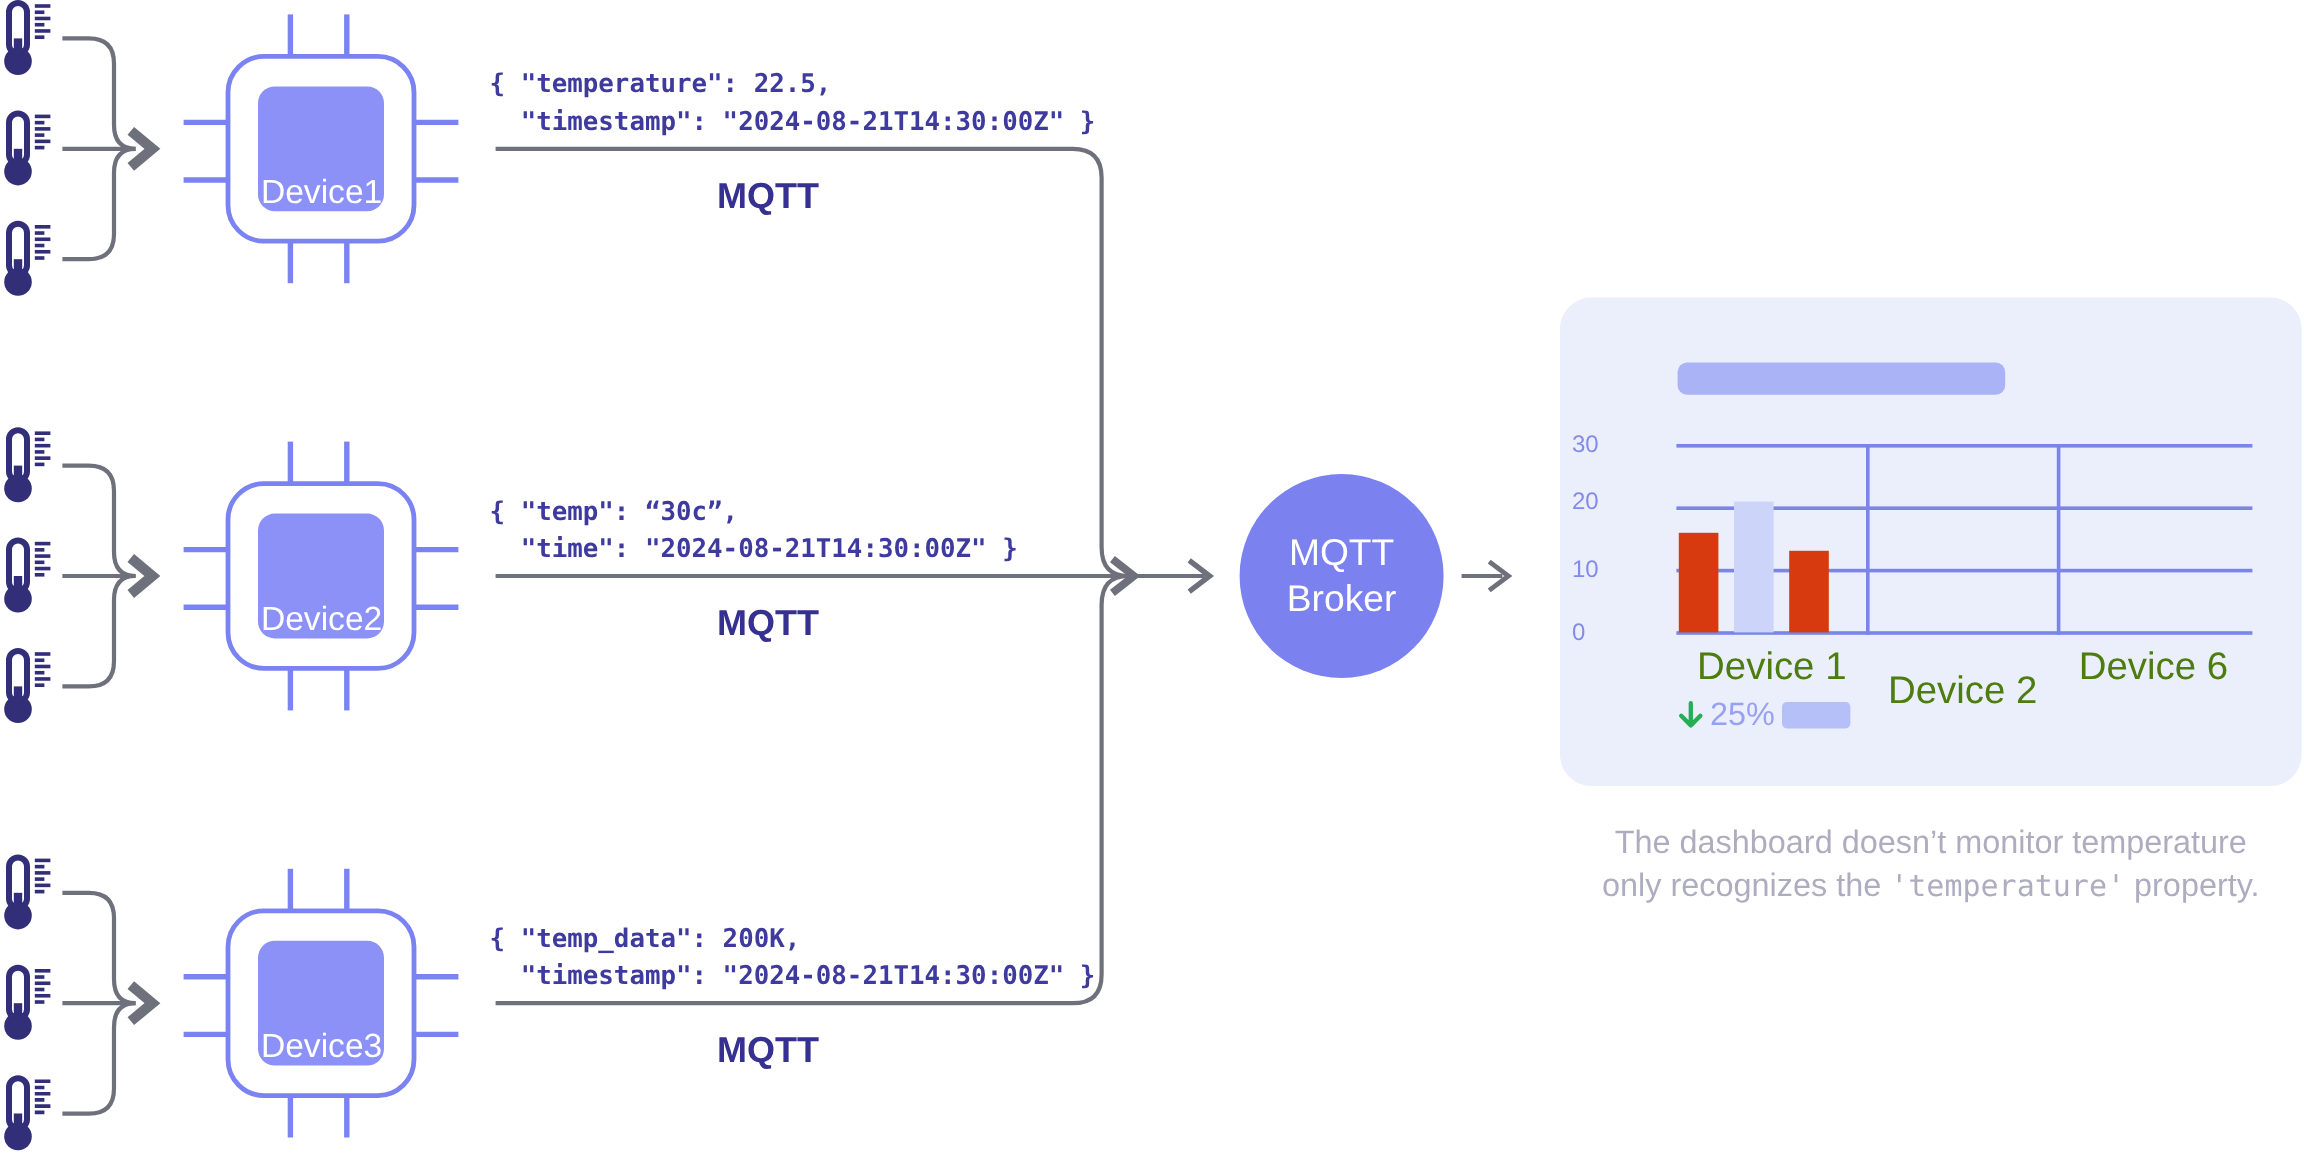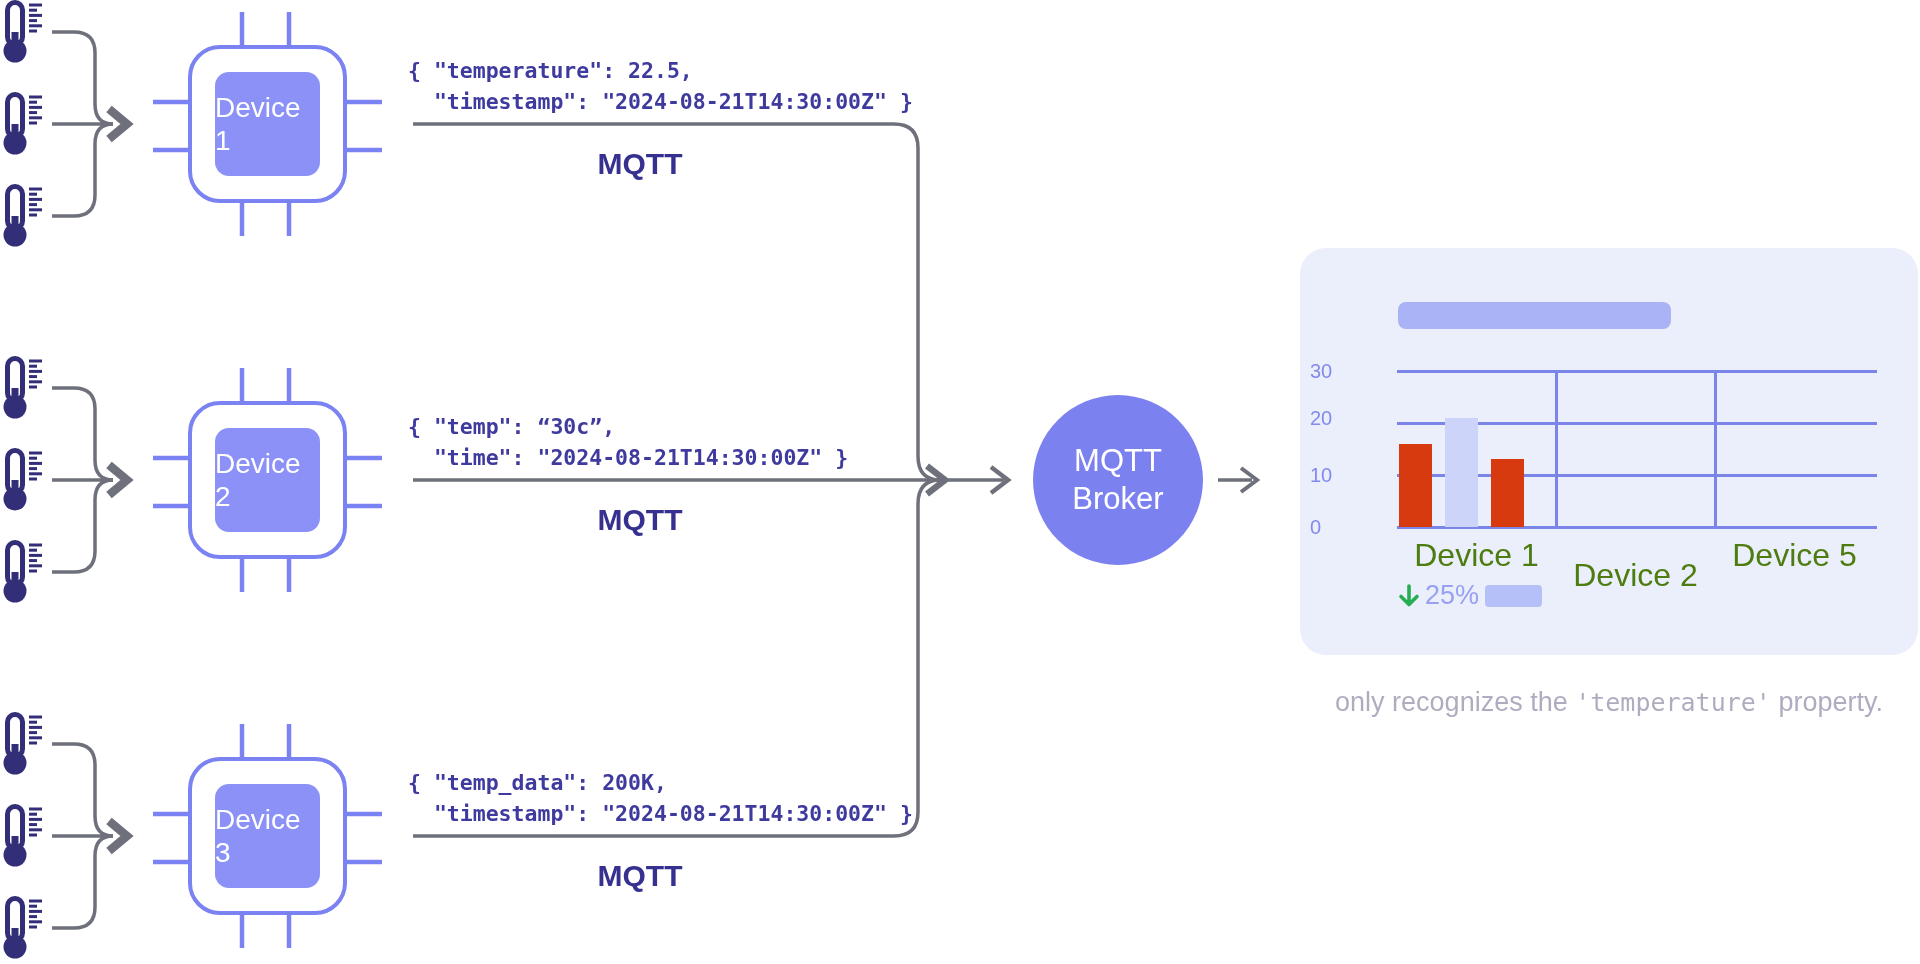--- a/index.html
+++ b/index.html
@@ -2,21 +2,21 @@
 <html><head>
 <meta charset="utf-8">
 <style>
   html,body{margin:0;padding:0;background:#fff;}
   .canvas{position:relative;width:1920px;height:964px;background:#ffffff;overflow:hidden;
           font-family:"Liberation Sans", sans-serif;}
   .layer{position:absolute;left:0;top:0;}
 
   
   .device-label{position:absolute;left:215px;width:106px;height:104px;display:flex;
-    flex-direction:column;align-items:flex-start;justify-content:center;color:#ffffff;
+    flex-direction:row;align-items:flex-end;justify-content:center;color:#ffffff;
     font-size:28px;line-height:33px;}
 
   
   .payload{position:absolute;left:408px;font-family:"DejaVu Sans Mono", monospace;
     font-size:21.5px;line-height:31px;font-weight:600;color:#3e3a9e;}
   .payload div{white-space:pre;}
 
   
   .protocol{position:absolute;left:408px;width:464px;text-align:center;
     font-size:30px;font-weight:bold;color:#363090;}
@@ -175,28 +175,29 @@
         <div class="ytick" style="top: 156px;">20</div>
         <div class="gridline" style="left: 97px; top: 122px; width: 480px;"></div>
         <div class="ytick" style="top: 109px;">30</div>
         <div class="divider" style="left: 255px; top: 123px; height: 158px;"></div>
         <div class="divider" style="left: 414px; top: 123px; height: 158px;"></div>
         <div class="xlabel" style="left: 106.5px; top: 289px;">Device 1</div>
         <div class="bar" style="left: 99px; top: 195.8px; width: 33px; height: 83.2px; background: rgb(214, 58, 14);"></div>
         <div class="bar" style="left: 145px; top: 169.8px; width: 33px; height: 109.2px; background: rgb(204, 212, 249);"></div>
         <div class="bar" style="left: 191px; top: 211.4px; width: 33px; height: 67.6px; background: rgb(214, 58, 14);"></div>
         <div class="xlabel" style="left: 265.5px; top: 289px; margin-top: 20px;">Device 2</div>
-        <div class="xlabel" style="left: 424.5px; top: 289px;">Device 5</div>
+        <div class="xlabel" style="left: 424.5px; top: 289px;">Device 6</div>
       </div>
     <div class="badge">
       <svg width="22" height="26" viewBox="0 0 22 26">
         <path d="M 11,3 V 21 M 3,13.5 L 11,21.5 L 19,13.5" stroke="#27ae52" stroke-width="3.6" fill="none" stroke-linecap="round" stroke-linejoin="round"></path>
       </svg>
       <span class="pct">25%</span>
       <span class="stub"></span>
     </div>
   </div>
 
   <div class="caption">
+    <div>The dashboard doesn’t monitor temperature</div>
     <div><span>only recognizes the </span><span class="mono">'temperature'</span><span> property.</span></div>
   </div>
 
 </div>
 
 </body></html>

